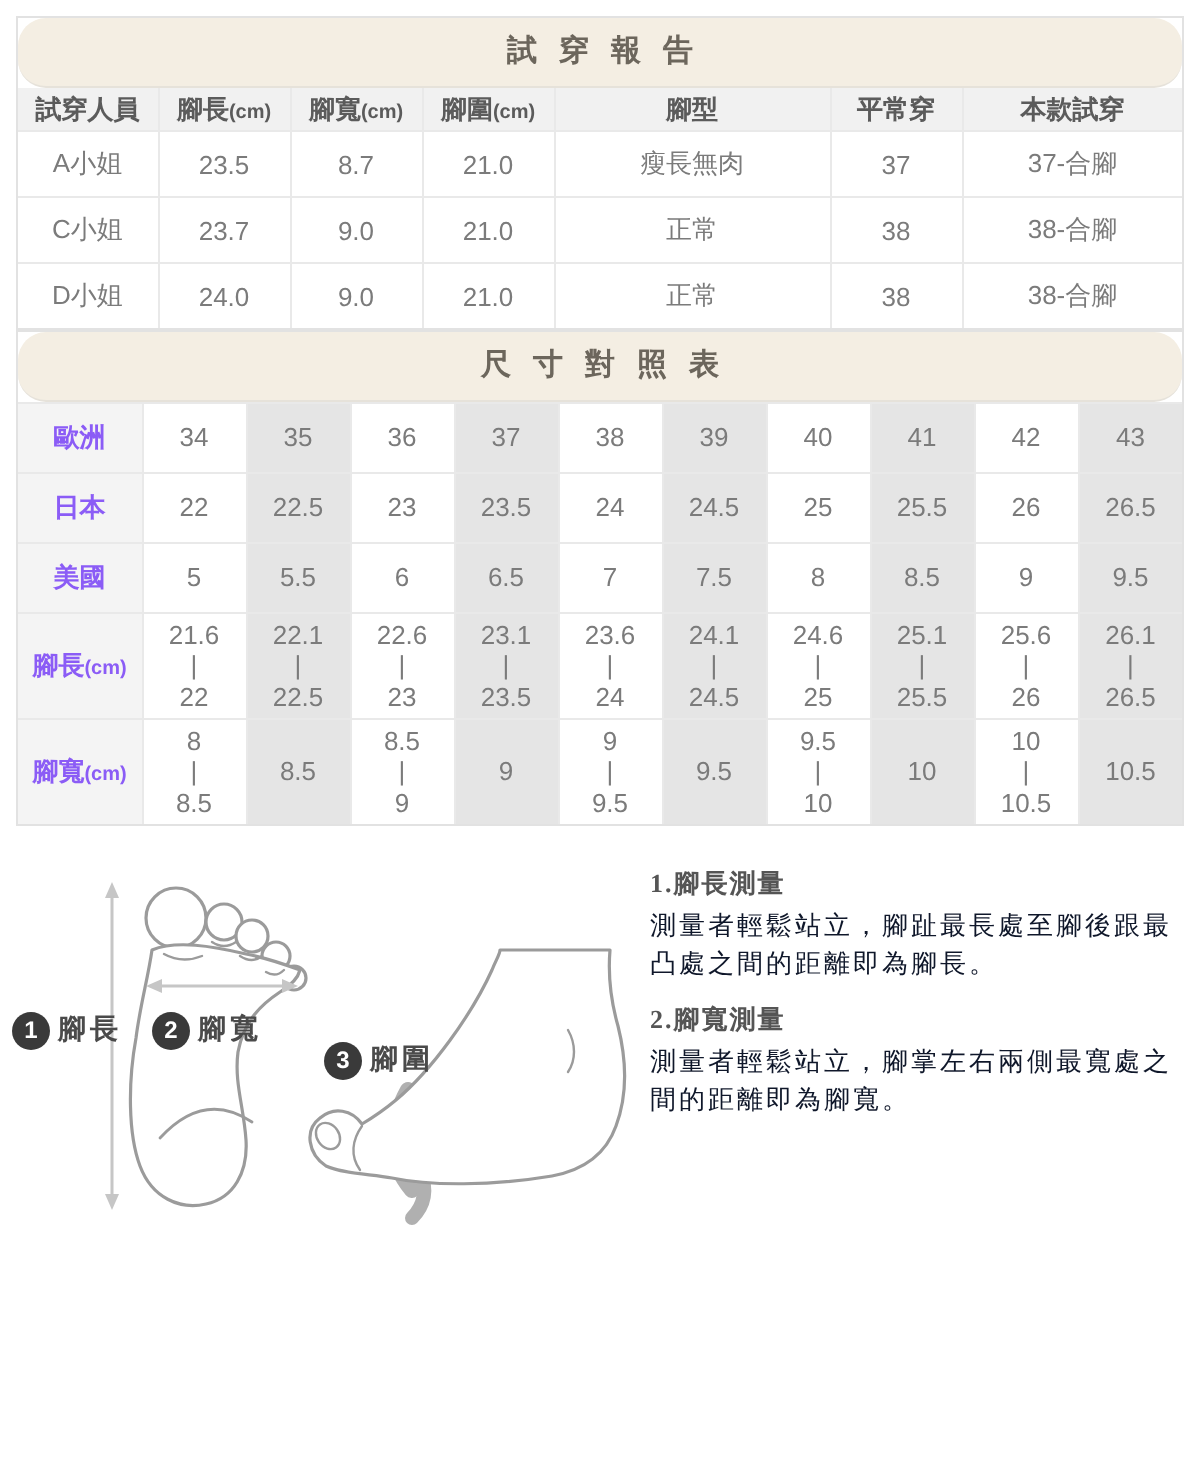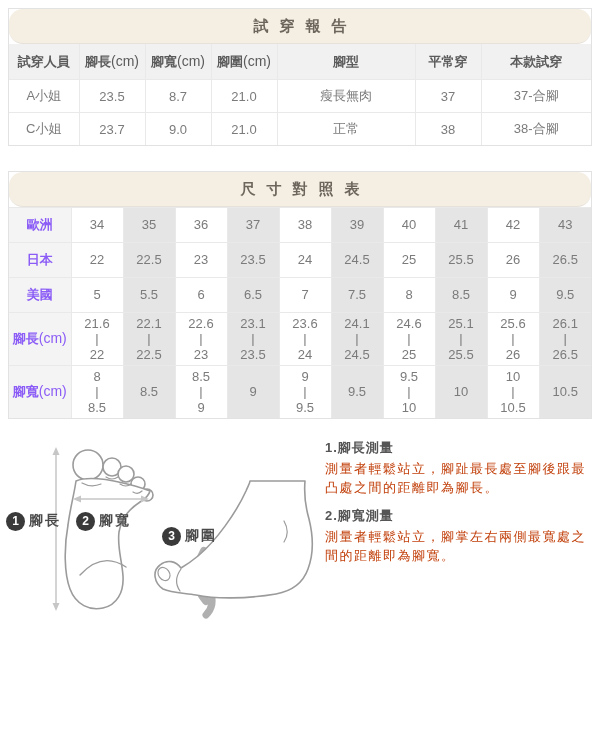--- a/index.html
+++ b/index.html
@@ -3,62 +3,62 @@
 <meta charset="utf-8">
 <style>
   html,body{margin:0;padding:0;background:#fff;}
   body{
     width:600px;height:740px;position:relative;overflow:hidden;
     font-family:"Liberation Sans","DejaVu Sans",sans-serif;
     -webkit-text-size-adjust:none;
   }
   .tbl-wrap{margin:0 8px;border:1px solid #e2e2e2;background:#fff;}
   #tryon-wrap{margin-top:8px;}
-  #size-wrap{margin-top:25px;}
+  #size-wrap{}
   .band{
     height:34px;line-height:34px;text-align:center;
     background:#f4eee3;color:#6c665c;
     font-size:15px;font-weight:bold;letter-spacing:11px;text-indent:11px;
     border-bottom:1px solid #e6e2da;
     border-radius:14px;
   }
   table{width:100%;border-collapse:collapse;table-layout:fixed;}
   th,td{
     border:1px solid #e9e9e9;text-align:center;vertical-align:middle;
     font-size:13px;color:#7b7b7b;font-weight:normal;padding:0;
   }
   tr > :first-child{border-left:0;}
   tr > :last-child{border-right:0;}
   thead tr:first-child > *, tbody:first-child tr:first-child > *{border-top:0;}
   tbody tr:last-child > *{border-bottom:0;}
-  #tryon-table thead th{background:#f1f1f1;color:#5b5b5b;font-weight:bold;height:35px;}
+  #tryon-table thead th{background:#f1f1f1;color:#5b5b5b;font-weight:bold;height:21px;}
   #tryon-table tbody td{height:32px;}
-  .unit{font-size:14px;font-weight:normal;}
+  .unit{font-size:10px;font-weight:bold;}
   #size-table th.rowhead{background:#f4f4f4;color:#8b5cf6;font-weight:bold;}
   #size-table td{white-space:pre-line;line-height:1.18;padding:3px 0;}
   #size-table td.alt{background:#e5e5e5;}
   tr.r-sm{height:35px;}
   tr.r-lg{height:51px;}
   
   .measure{position:relative;margin-top:20px;height:200px;}
   .diagram{position:absolute;left:0;top:0;width:322px;height:192px;}
   .legend-item{position:absolute;display:flex;align-items:center;}
   .badge{
     width:19px;height:19px;border-radius:50%;background:#3a3a3a;color:#fff;
     font-size:12px;font-weight:bold;display:flex;align-items:center;justify-content:center;
     flex:0 0 auto;
   }
   .legend-label{font-size:14px;font-weight:bold;color:#4a4a4a;letter-spacing:2px;margin-left:4px;}
   #legend-1{left:6px;top:73px;}
   #legend-2{left:76px;top:73px;}
   #legend-3{left:162px;top:88px;}
   .instr{position:absolute;left:325px;top:0;width:262px;}
-  .instr-item{margin-bottom:9px;}
+  .instr-item{margin-bottom:9px;font-family:Liberation Serif, serif;}
   .instr-head{font-size:13px;font-weight:bold;color:#555;letter-spacing:1px;margin-bottom:2px;}
-  .instr-body{font-size:13px;color:#c2410c;letter-spacing:1.5px;line-height:1.5;}
+  .instr-body{font-size:13px;color:#0f172a;letter-spacing:1.5px;line-height:1.5;}
 </style>
 </head>
 <body>
 
 <div class="tbl-wrap" id="tryon-wrap">
   <div class="band">試穿報告</div>
   <table id="tryon-table">
     <colgroup>
       <col style="width:70px">
         <col style="width:66px">
@@ -91,20 +91,29 @@
       </tr>
       <tr>
         <td>C小姐</td>
           <td>23.7</td>
           <td>9.0</td>
           <td>21.0</td>
           <td>正常</td>
           <td>38</td>
           <td>38-合腳</td>
       </tr>
+      <tr>
+        <td>D小姐</td>
+          <td>24.0</td>
+          <td>9.0</td>
+          <td>21.0</td>
+          <td>正常</td>
+          <td>38</td>
+          <td>38-合腳</td>
+      </tr>
     </tbody>
   </table>
 </div>
 
 <div class="tbl-wrap" id="size-wrap">
   <div class="band">尺寸對照表</div>
   <table id="size-table">
     <colgroup>
       <col style="width:62px">
         <col>

